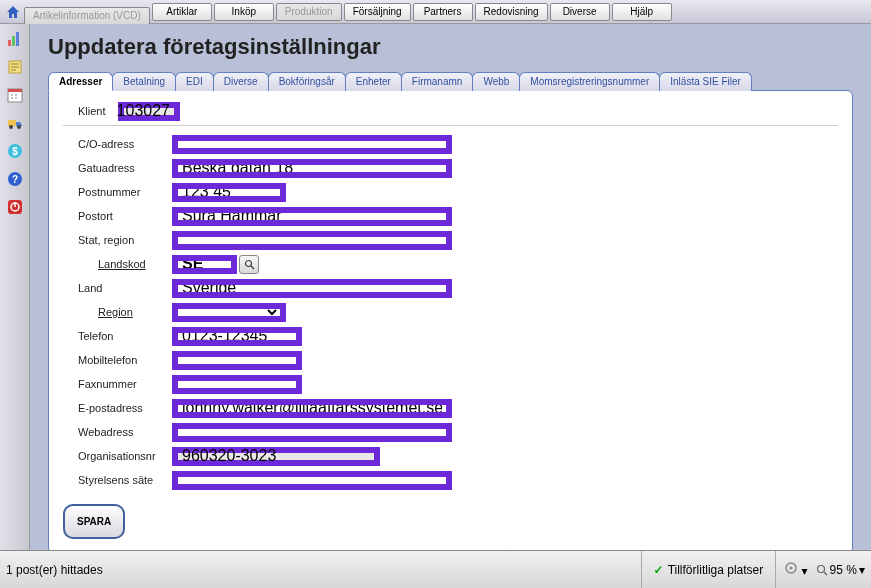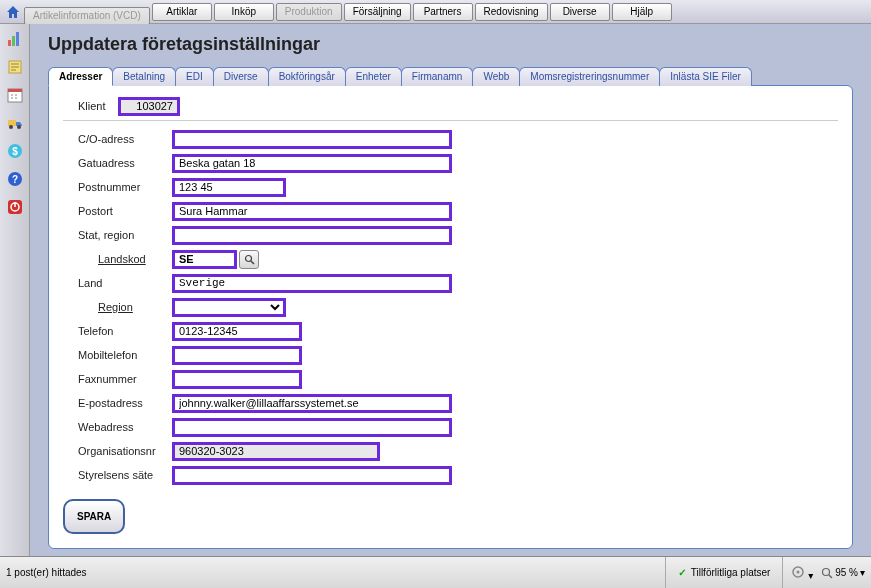--- a/index.html
+++ b/index.html
@@ -9,43 +9,43 @@
 .home-icon { width: 18px; height: 18px; display: flex; align-items: center; justify-content: center; cursor: pointer; }
 .nav-btn { background: linear-gradient(#fff, #e0e0e0); border: 1px solid #888; border-radius: 2px; padding: 2px 8px; font-size: 10px; cursor: pointer; min-width: 60px; text-align: center; height: 18px; line-height: 12px; }
 .nav-btn.disabled { background: linear-gradient(#e8e8e8, #d8d8d8); color: #999; cursor: default; }
 .nav-btn.wide { min-width: 110px; margin-top: 9px; }
 
 .main-area { display: flex; height: calc(100% - 24px - 22px); }
 .sidebar { width: 30px; background: linear-gradient(to right, #e0e0e8, #c8c8d0); border-right: 1px solid #999; display: flex; flex-direction: column; align-items: center; padding-top: 4px; gap: 6px; }
 .side-icon { width: 22px; height: 22px; display: flex; align-items: center; justify-content: center; cursor: pointer; font-size: 16px; }
 
 .content { flex: 1; background: #b8c0d8; padding: 10px 18px; overflow: auto; position: relative; }
-.page-title { font-size: 18px; font-weight: bold; color: #222; margin-bottom: 12px; }
+.page-title { font-size: 22px; font-weight: bold; color: #222; margin-bottom: 12px; }
 
 .tabs { display: flex; position: relative; margin-bottom: -1px; }
 .tab { background: linear-gradient(#f0f0f8, #d8d8e8); border: 1px solid #6080c0; border-bottom: none; border-radius: 6px 6px 0 0; padding: 3px 10px; font-size: 10px; color: #3050a0; margin-right: -1px; cursor: pointer; position: relative; }
 .tab.active { background: #fff; color: #000; font-weight: bold; z-index: 2; border-bottom: 1px solid #fff; }
 
 .tab-panel { background: #fff; border: 1px solid #6080c0; border-radius: 0 6px 6px 6px; padding: 10px 14px 14px 14px; min-height: 420px; }
 
 .row { display: flex; align-items: center; margin-bottom: 4px; min-height: 20px; margin-left: 15px; }
 .lbl { width: 94px; font-size: 11px; color: #222; flex-shrink: 0; }
 .lbl.u { text-decoration: underline; padding-left: 20px; }
-input[type=text], .ro-field, select { font-family: Arial, sans-serif; font-size: 11px; border: 3px solid #6d28d9; padding: 2px 4px; height: 19px; background: #fff; }
+input[type=text], .ro-field, select { font-family: Arial, sans-serif; font-size: 16px; border: 6px solid #6d28d9; padding: 2px 4px; height: 19px; background: #fff; }
 .ro-field { background: #e8e8e8; display: inline-flex; align-items: center; }
 .search-btn { width: 20px; height: 19px; border: 1px solid #888; background: linear-gradient(#f8f8f8, #d8d8d8); cursor: pointer; display: inline-flex; align-items: center; justify-content: center; margin-left: 2px; font-size: 11px; border-radius: 3px; }
 select { background: #fff; }
 
 .save-btn { margin-top: 10px; background: linear-gradient(#fff, #d8d8e0); border: 2px solid #4060a0; border-radius: 10px; padding: 10px 12px; font-weight: bold; font-size: 10px; cursor: pointer; }
 
 .hscroll { position: absolute; left: 30px; right: 0; bottom: 0; height: 16px; background: #e8e8e8; border-top: 1px solid #aaa; display: flex; align-items: center; }
 .hscroll .arrow { width: 16px; height: 14px; background: linear-gradient(#f0f0f0, #c8c8c8); border: 1px solid #888; display: flex; align-items: center; justify-content: center; font-size: 9px; cursor: pointer; }
 .hscroll .track { flex: 1; height: 14px; background: #e8e8e8; }
 
-.status-bar { position: absolute; left: 0; right: 0; bottom: 0; height: 32px; background: linear-gradient(#f0f0f0, #d8d8d8); border-top: 1px solid #888; display: flex; align-items: center; font-size: 10px; padding: 0 6px; }
+.status-bar { position: absolute; left: 0; right: 0; bottom: 0; height: 38px; background: linear-gradient(#f0f0f0, #d8d8d8); border-top: 1px solid #888; display: flex; align-items: center; font-size: 12px; padding: 0 6px; }
 .status-left { flex: 1; }
 .status-mid { display: flex; align-items: center; gap: 4px; padding: 0 12px; border-left: 1px solid #aaa; border-right: 1px solid #aaa; height: 100%; }
 .status-right { display: flex; align-items: center; gap: 8px; padding-left: 8px; }
 .zoom { display: flex; align-items: center; gap: 2px; text-align: center; }
 .check { color: #0a0; font-weight: bold; }
 </style>
 </head>
 <body>
 
 <div class="top-nav">
@@ -170,21 +170,21 @@
         <span class="search-btn">
           <svg width="11" height="11" viewBox="0 0 11 11">
               <circle cx="4.5" cy="4.5" r="3" fill="none" stroke="#444" stroke-width="1.2"></circle>
               <line x1="7" y1="7" x2="10" y2="10" stroke="#444" stroke-width="1.5"></line>
             </svg>
         </span>
       </div>
 
       <div class="row">
           <span class="lbl">Land</span>
-        <input type="text" style="width: 280px; font-family: Liberation Mono, monospace;" value="Sverige">
+        <input type="text" style="width: 280px;" value="Sverige">
         </div>
 
       <div class="row">
           <span class="lbl u">Region</span>
         <select style="width:114px"><option></option></select>
         </div>
 
       <div class="row">
           <span class="lbl">Telefon</span>
         <input type="text" style="width: 130px;" value="0123-12345">

